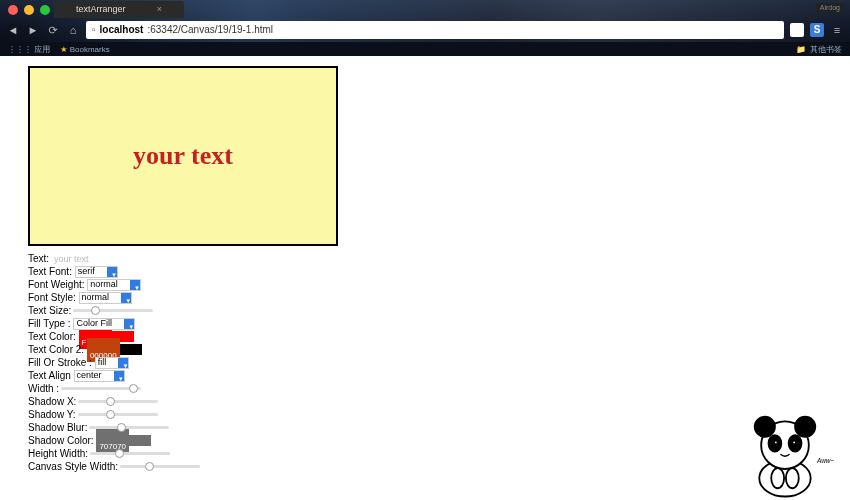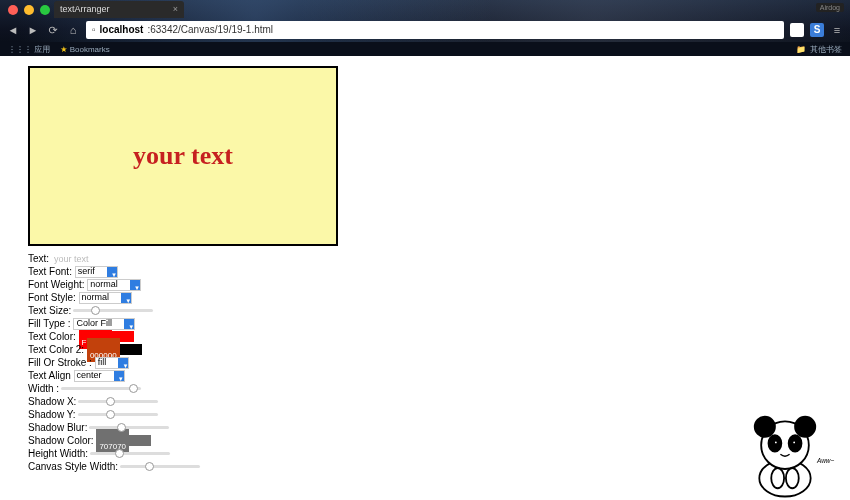--- a/index.html
+++ b/index.html
@@ -4,21 +4,21 @@
 <style>
   * { margin: 0; padding: 0; box-sizing: border-box; }
   body { font-family: Arial, sans-serif; background: #fff; width: 850px; height: 500px; overflow: hidden; position: relative; }
 
   
   .chrome { height: 42px; background: linear-gradient(180deg,#1a2538 0%,#0d1220 70%,#0a0f1a 100%); position: relative; }
   .chrome::before { content:""; position:absolute; inset:0; background: radial-gradient(circle at 30% 40%, rgba(120,180,255,.25) 0, transparent 40%), radial-gradient(circle at 70% 60%, rgba(200,220,255,.15) 0, transparent 50%); }
   .traffic { position:absolute; left:8px; top:5px; display:flex; gap:6px; }
   .tl { width:10px; height:10px; border-radius:50%; }
   .tl.r { background:#ff5f57; } .tl.y { background:#febc2e; } .tl.g { background:#28c840; }
-  .tab { position:absolute; left:54px; top:1px; height:17px; width:130px; background:#2a2a2a; border-radius:3px 3px 0 0; color:#ddd; font-size:9px; line-height:17px; padding:0 6px; display:flex; justify-content:space-between; align-items:center; }
+  .tab { position:absolute; left:54px; top:1px; height:17px; width:130px; background:#2a2a2a; border-radius:3px 3px 0 0; color:#ddd; font-size:9px; line-height:17px; padding:0 22px; display:flex; justify-content:space-between; align-items:center; }
   .tab .x { color:#999; }
   .addr-row { position:absolute; left:0; right:0; top:18px; height:24px; display:flex; align-items:center; padding:0 6px; gap:6px; }
   .nav-ico { color:#bbb; font-size:11px; width:14px; text-align:center; }
   .urlbar { flex:1; height:18px; background:#fff; border-radius:2px; font-size:10px; line-height:18px; padding:0 6px; color:#333; display:flex; align-items:center; gap:4px; }
   .urlbar .host { color:#000; font-weight:600; }
   .r-icons { display:flex; gap:6px; align-items:center; }
   .r-icons .box { width:14px; height:14px; border-radius:2px; }
   .bm-row { position:absolute; left:0; right:0; top:42px; height:14px; background:#0a0f1a; color:#9ab; font-size:8px; padding:0 8px; display:flex; align-items:center; gap:10px; }
   .bm-row .star { color:#f5c518; }
   .bm-row .right { margin-left:auto; display:flex; gap:4px; align-items:center; }

